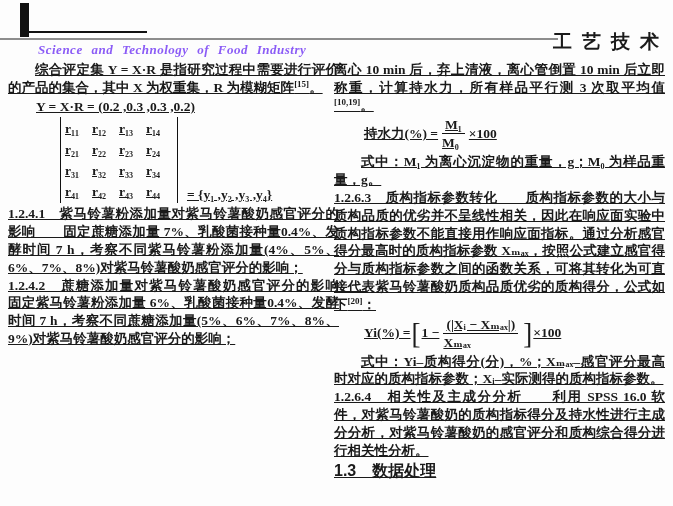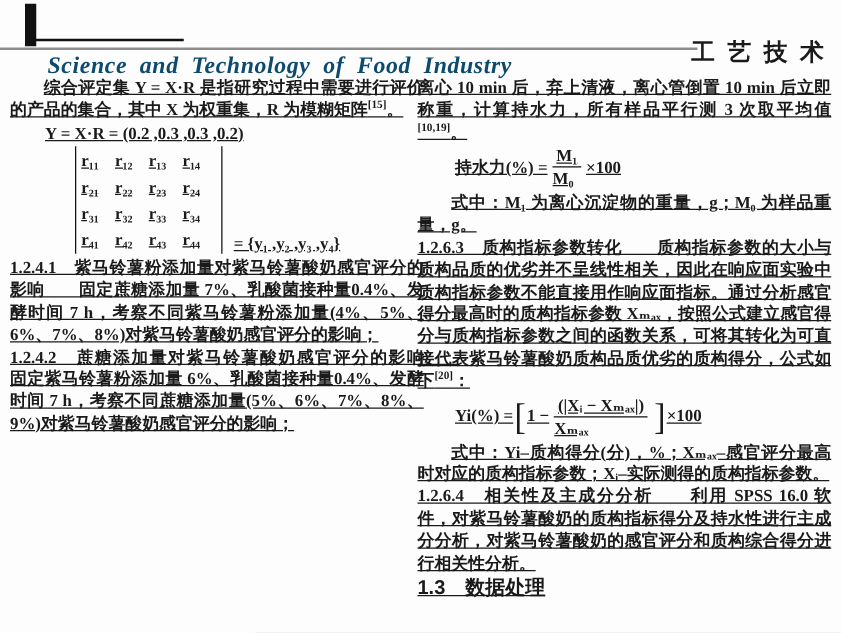--- a/index.html
+++ b/index.html
@@ -8,21 +8,21 @@
     background:#fdfdfd;overflow:hidden;
     font-family:"Liberation Serif","DejaVu Serif","DejaVu Sans",serif;
     color:#1a1a1a;font-weight:600;
   }
   
   .logo-bar{position:absolute;left:20px;top:3px;width:9px;height:34px;background:#111;}
   .logo{position:absolute;left:34px;top:5px;font-size:21px;font-weight:700;font-style:italic;letter-spacing:2px;white-space:nowrap;}
   .logo-underline{position:absolute;left:20px;top:31px;width:127px;height:2px;background:#111;}
   .header-rule{position:absolute;left:0;top:38px;width:558px;height:2px;background:#8d8d8d;}
   .section-label{position:absolute;right:4px;top:29px;font-size:19px;font-weight:700;letter-spacing:10px;white-space:nowrap;font-family:"Liberation Sans","DejaVu Sans",sans-serif;}
-  .subtitle{position:absolute;left:38px;top:42px;font-style:italic;font-size:19px;word-spacing:5px;letter-spacing:.5px;color:#0c4a6e;white-space:nowrap;}
+  .subtitle{position:absolute;left:38px;top:42px;font-style:italic;font-size:13px;word-spacing:5px;letter-spacing:.5px;color:#8b5cf6;white-space:nowrap;}
   
   .col{position:absolute;top:61px;width:331px;font-size:13.5px;line-height:17.8px;text-align:justify;text-decoration:underline;}
   .col-left{left:8px;}
   .col-right{left:334px;}
   p.para{margin:0;}
   .indent{text-indent:2em;}
   sup{font-size:9px;line-height:0;}
   
   .formula-line{margin:1px 0 0 28px;white-space:nowrap;}
   .matrix-row-wrap{display:flex;align-items:flex-end;margin:2px 0 2px 52px;}

